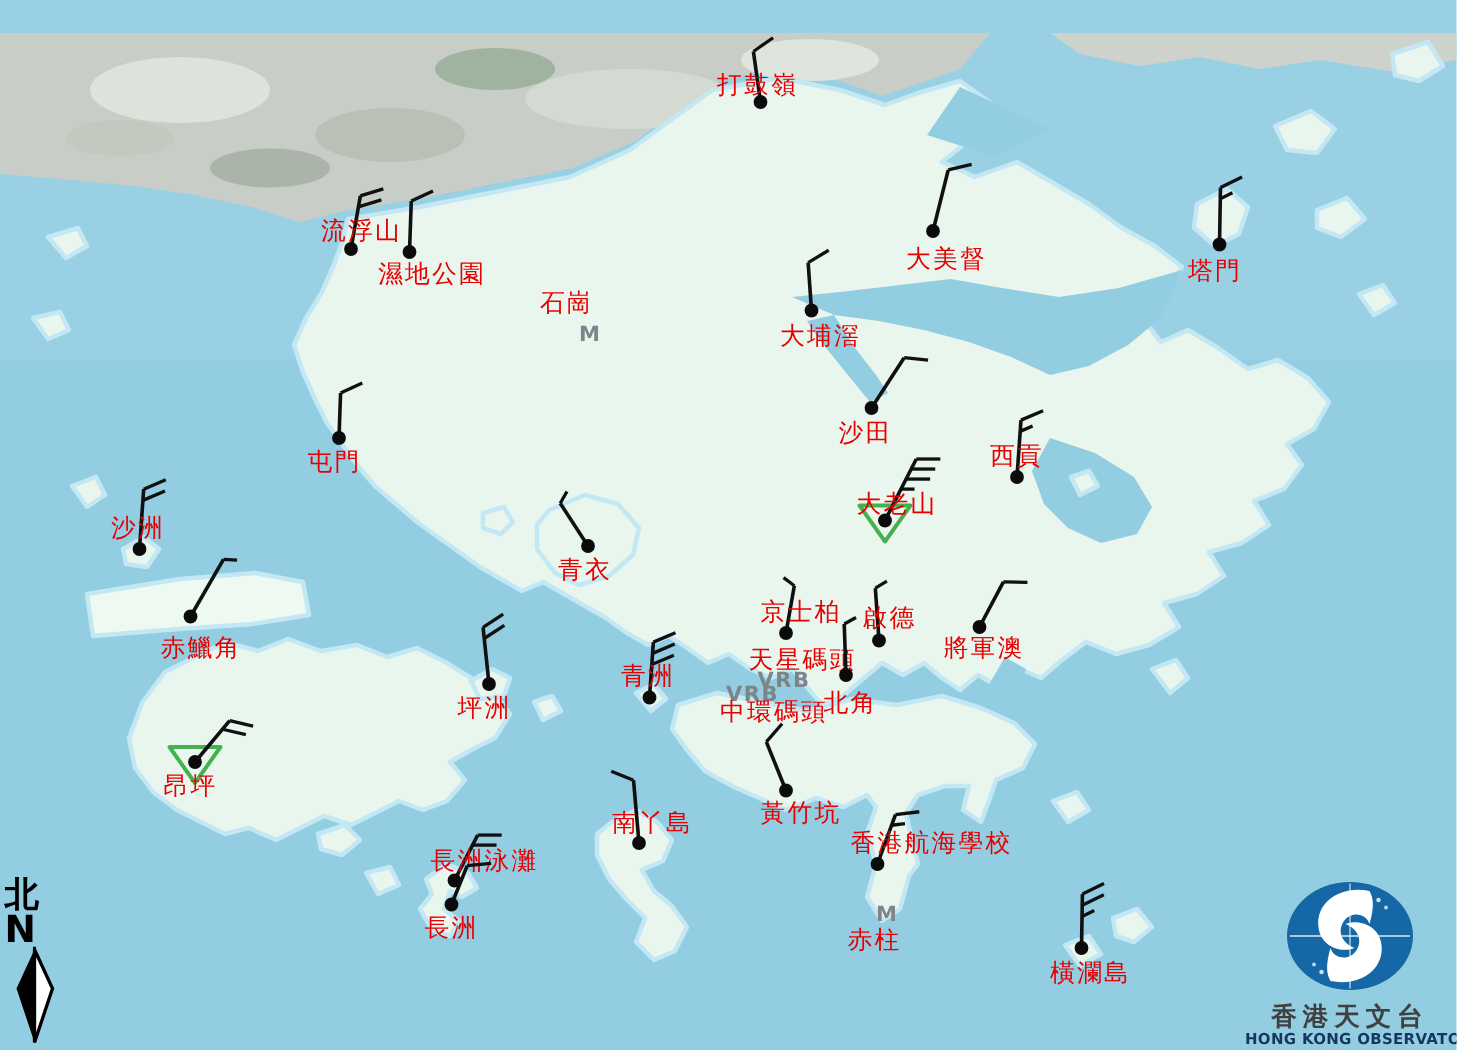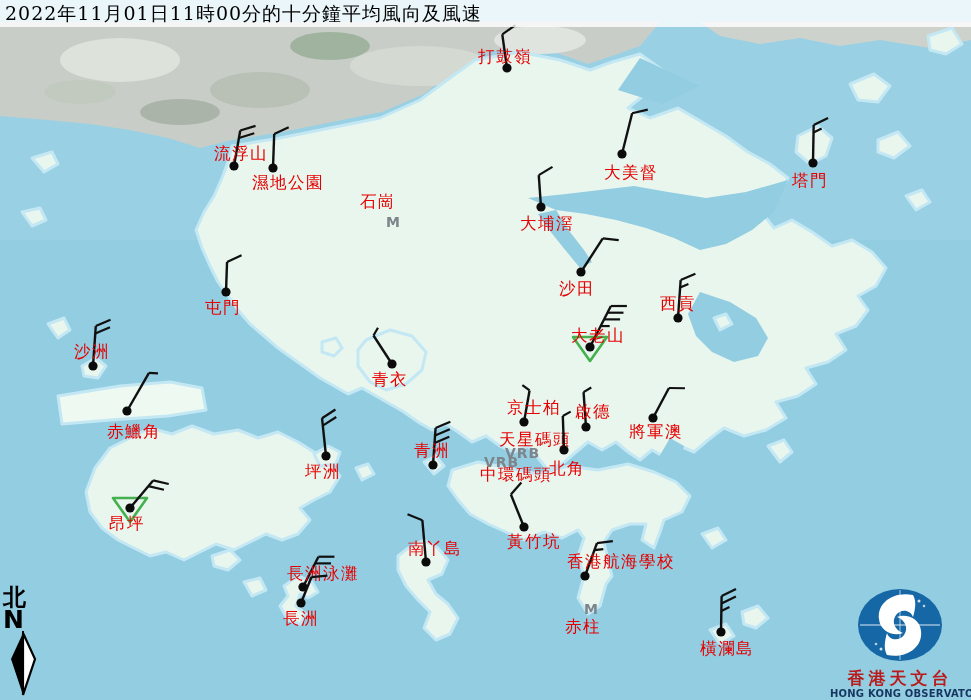--- a/index.html
+++ b/index.html
@@ -10,21 +10,21 @@
             background:rgba(255,255,255,0.8);display:flex;align-items:center;}
   .titlebar span{font-family:"DejaVu Serif","Liberation Serif",serif;
                  font-size:19px;color:#000;padding-left:5px;letter-spacing:1px;}
   .compass{position:absolute;left:3px;top:586px;width:46px;text-align:left;color:#000;}
   .compass .hanzi{font-family:"DejaVu Serif","Liberation Serif",serif;
                   font-size:23px;font-weight:700;line-height:22px;}
   .compass .letter{font-family:"DejaVu Sans","Liberation Sans",sans-serif;
                    font-size:25px;font-weight:800;line-height:23px;letter-spacing:0;}
   .logo{position:absolute;right:1px;bottom:0;width:140px;text-align:center;}
   .logo .cn{font-family:"DejaVu Serif","Liberation Serif",serif;font-size:17px;
-            font-weight:700;color:#b91c1c;letter-spacing:4px;line-height:18px;white-space:nowrap;}
+            font-weight:700;color:#404040;letter-spacing:4px;line-height:18px;white-space:nowrap;}
   .logo .en{font-family:"DejaVu Sans","Liberation Sans",sans-serif;font-size:10px;
             font-weight:800;color:#17365f;letter-spacing:0.2px;line-height:13px;white-space:nowrap;}
   text.st-label{font-family:"DejaVu Serif","Liberation Serif",serif;
                 font-size:16.5px;fill:#e60000;letter-spacing:1.5px;}
   text.st-flag{font-family:"DejaVu Sans","Liberation Sans",sans-serif;
                font-size:14px;font-weight:700;fill:#7d858b;letter-spacing:1px;}
 </style>
 </head>
 <body>
 
@@ -273,23 +273,20 @@
           <line x1="721" y1="632" x2="721.6282866317422" y2="596.0054829743699" stroke="#101010" stroke-width="2.4"></line>
           <line x1="721.6282866317422" y1="596.0054829743699" x2="736.0089913725288" y2="588.9915446257446" stroke="#101010" stroke-width="2.2"></line>
           <line x1="721.4973935834626" y1="603.5043406880428" x2="735.8780983242492" y2="596.4904023394175" stroke="#101010" stroke-width="2.2"></line>
           <line x1="721.3665005351829" y1="611.0031984017157" x2="729.4556469518755" y2="607.057858080614" stroke="#101010" stroke-width="2.2"></line>
           <circle cx="721" cy="632" r="4.6" fill="#0b0b0b"></circle>
           <text x="700" y="654" class="st-label">橫瀾島</text>
         </g>
       </g>
   </svg>
 
-  <div class="titlebar">
-    <span>2022年11月01日11時00分的十分鐘平均風向及風速</span>
-  </div>
 
   <div class="compass">
     <div class="hanzi">北</div>
     <div class="letter">N</div>
     <svg width="40" height="66">
       <line x1="20" y1="0" x2="20" y2="6" stroke="#000" stroke-width="2"></line>
       <polygon points="20,2 20,64 8,28" fill="#000"></polygon>
       <polygon points="20,2 32,28 20,64" fill="#fff" stroke="#000" stroke-width="2.2"></polygon>
     </svg>
   </div>

